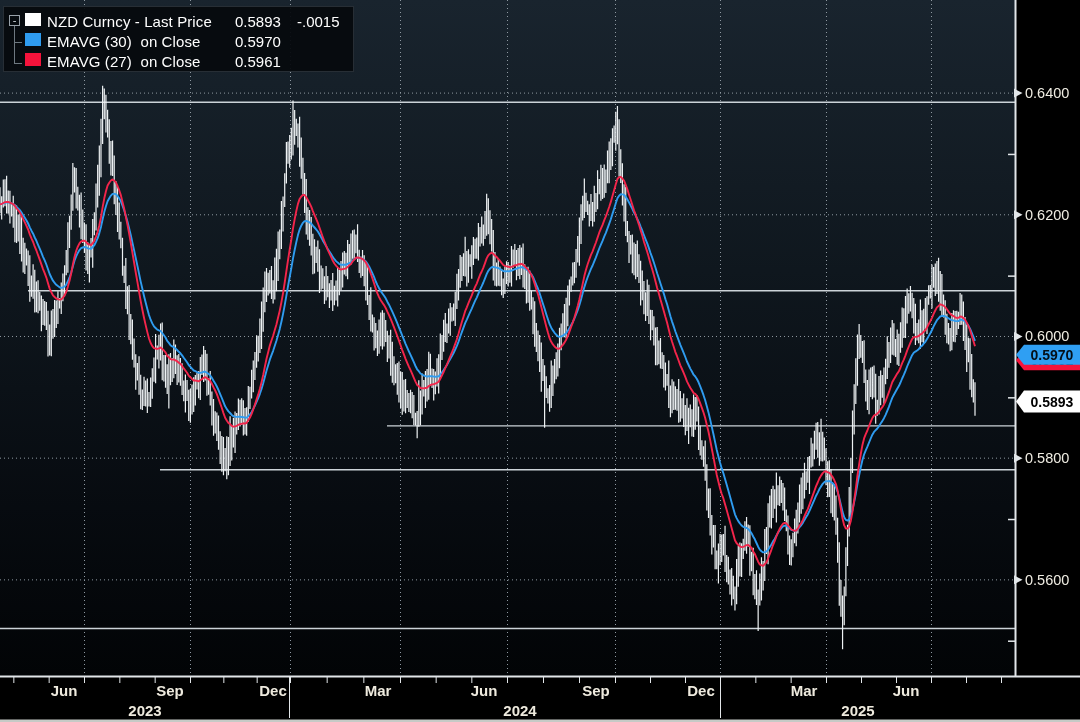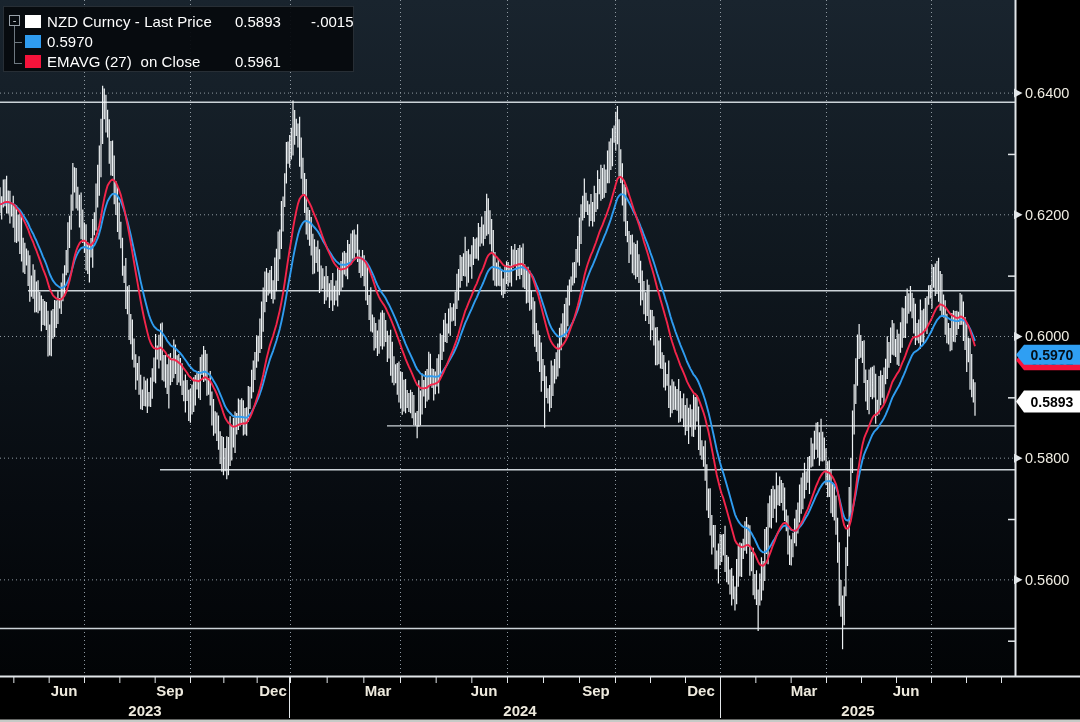--- a/index.html
+++ b/index.html
@@ -8,26 +8,26 @@
   #chart-svg{position:absolute;left:0;top:0}
   
   .legend{position:absolute;left:3px;top:6px;width:351px;height:66px;
     background:rgba(6,10,14,0.94);border:1px solid #272e35;box-sizing:border-box;z-index:5;
     color:#fff;font-size:15px}
   .tree-box{position:absolute;left:5px;top:8px;width:11px;height:11px;border:1px solid #98a1a9;
     color:#cfd6dc;font-size:11px;line-height:9px;text-align:center;box-sizing:border-box;cursor:pointer}
   .tree-vline{position:absolute;left:10px;top:19px;height:37px;border-left:1px solid #6e7880}
   .tree-stub{position:absolute;left:10px;width:8px;border-top:1px solid #6e7880}
   .stub2{top:35px}.stub3{top:56px}
-  .lrow{position:absolute;left:21px;display:flex;align-items:center;height:16px;cursor:default}
+  .lrow{position:absolute;left:21px;display:flex;align-items:flex-start;height:16px;cursor:default}
   .row1{top:6px}.row2{top:26px}.row3{top:46px}
   .lswatch{display:inline-block;width:16px;height:13px;margin-right:6px;flex:0 0 auto}
   .llabel{display:inline-block;width:188px;white-space:pre;letter-spacing:0.1px}
   .lvalue{display:inline-block;width:52px}
-  .lchange{display:inline-block;margin-left:24px}
+  .lchange{display:inline-block;margin-left:10px}
   text{font-family:"Liberation Sans",sans-serif}
 </style>
 </head>
 <body>
 
 <div id="stage">
   <svg id="chart-svg" width="1080" height="722" viewBox="0 0 1080 722">
       <defs>
         <linearGradient id="bgGrad" x1="0" y1="0" x2="0" y2="1">
           <stop offset="0" stop-color="#19242e"></stop>
@@ -145,20 +145,21 @@
     <div class="tree-stub stub3"></div>
 
     <div class="lrow row1">
       <span class="lswatch" style="background: rgb(255, 255, 255);"></span>
       <span class="llabel">NZD Curncy - Last Price</span>
       <span class="lvalue">0.5893</span>
       <span class="lchange">-.0015</span>
     </div>
     <div class="lrow row2">
       <span class="lswatch" style="background: rgb(47, 156, 240);"></span>
+      <span class="llabel">EMAVG (30)  on Close</span>
       <span class="lvalue">0.5970</span>
     </div>
     <div class="lrow row3">
       <span class="lswatch" style="background: rgb(245, 19, 59);"></span>
       <span class="llabel">EMAVG (27)  on Close</span>
       <span class="lvalue">0.5961</span>
     </div>
   </div>
 </div>
 

